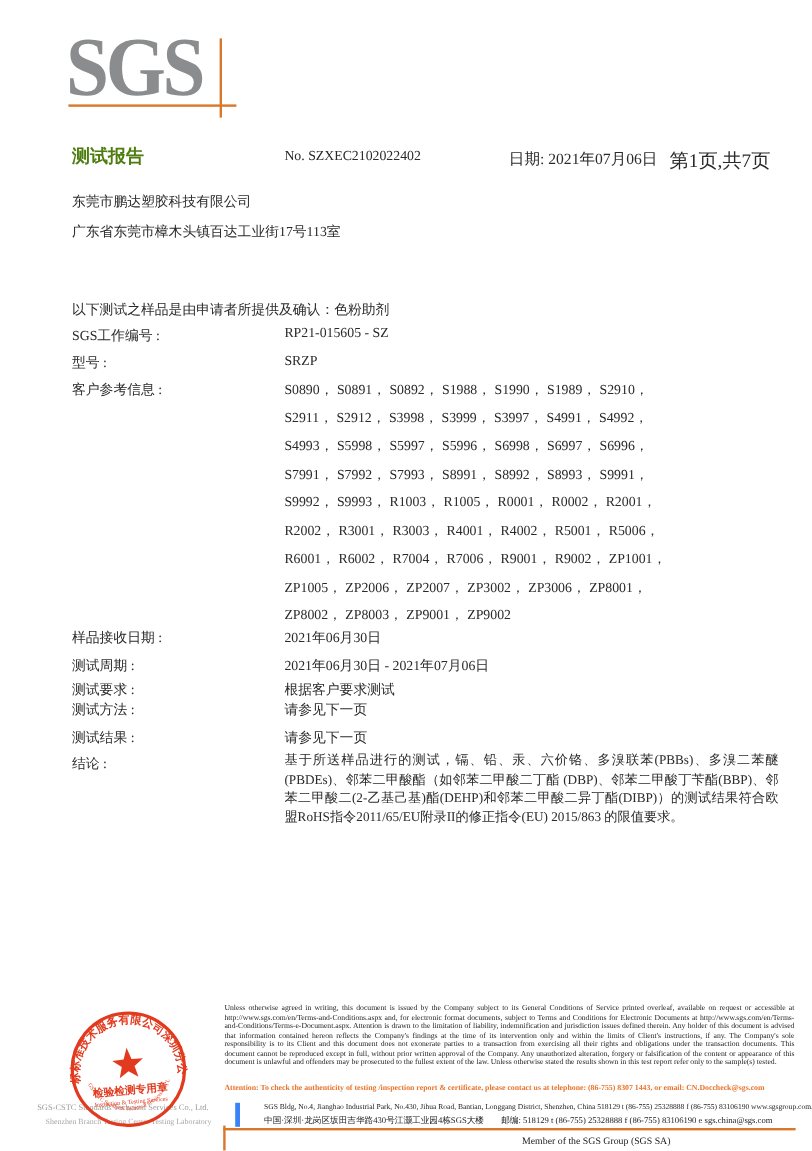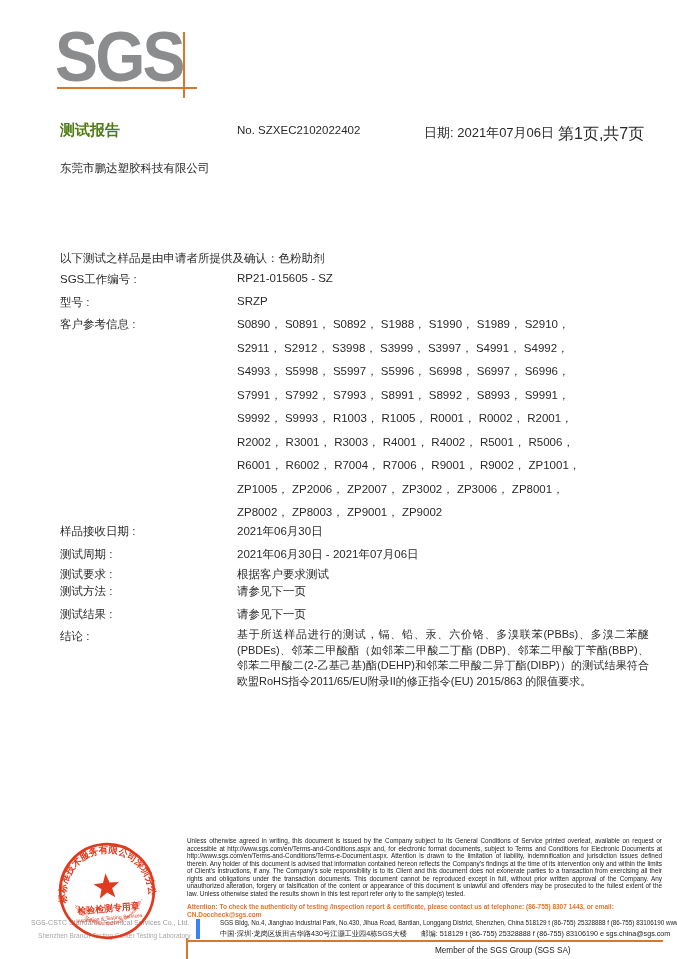--- a/index.html
+++ b/index.html
@@ -1,18 +1,18 @@
 <!DOCTYPE html>
 <html><head>
 <meta charset="utf-8">
 <style>
   html,body{margin:0;padding:0;background:#ffffff;}
   .page{
     position:relative;width:677px;height:959px;background:#ffffff;overflow:hidden;
-    font-family:Liberation Sans, sans-serif;color:#2a2a2a;border-radius:24px;
+    font-family:Liberation Serif, serif;color:#2a2a2a;border-radius:24px;
   }
   
   .logo-text{
     position:absolute;left:55px;top:22px;font-size:70px;line-height:1;
     font-weight:700;color:#8a8c8e;letter-spacing:-3px;transform:scaleX(.92);
     transform-origin:left top;
   }
   .logo-hline{position:absolute;left:57px;top:87px;width:140px;height:2px;background:#d9782a;}
   .logo-vline{position:absolute;left:183px;top:32px;width:2px;height:66px;background:#d9782a;}
   .title-row{position:absolute;top:121px;left:0;width:677px;height:20px;}
@@ -59,20 +59,21 @@
   <div class="logo-vline"></div>
 
   <div class="title-row">
     <span class="report-title">测试报告</span>
     <span class="report-no">No. SZXEC2102022402</span>
     <span class="report-date">日期: 2021年07月06日</span>
     <span class="page-info">第1页,共7页</span>
   </div>
 
   <div class="company">东莞市鹏达塑胶科技有限公司</div>
+  <div class="address">广东省东莞市樟木头镇百达工业街17号113室</div>
 
   <div class="statement">以下测试之样品是由申请者所提供及确认：色粉助剂</div>
 
   <div class="flabel" style="top:272px">SGS工作编号 :</div>
   <div class="fvalue" style="top:272px">RP21-015605 - SZ</div>
 
   <div class="flabel" style="top:295px">型号 :</div>
   <div class="fvalue" style="top:295px">SRZP</div>
 
   <div class="flabel" style="top:317px">客户参考信息 :</div>

